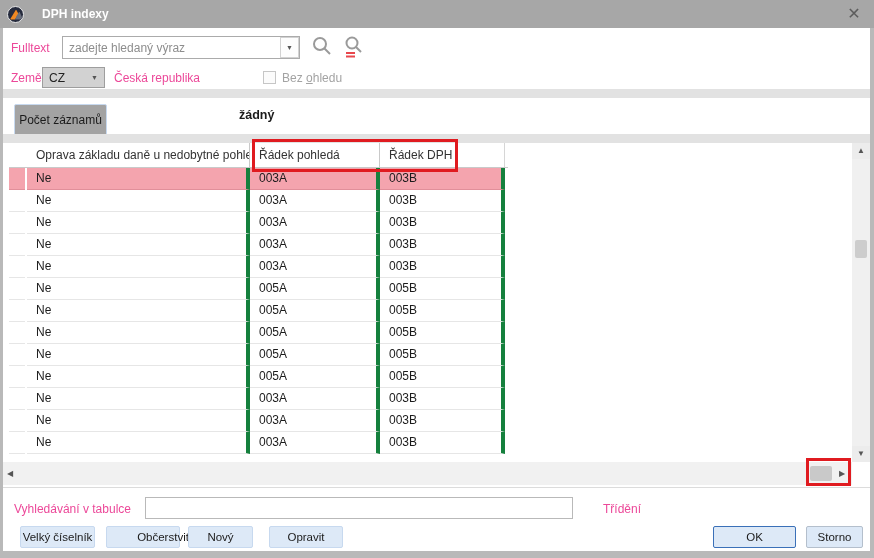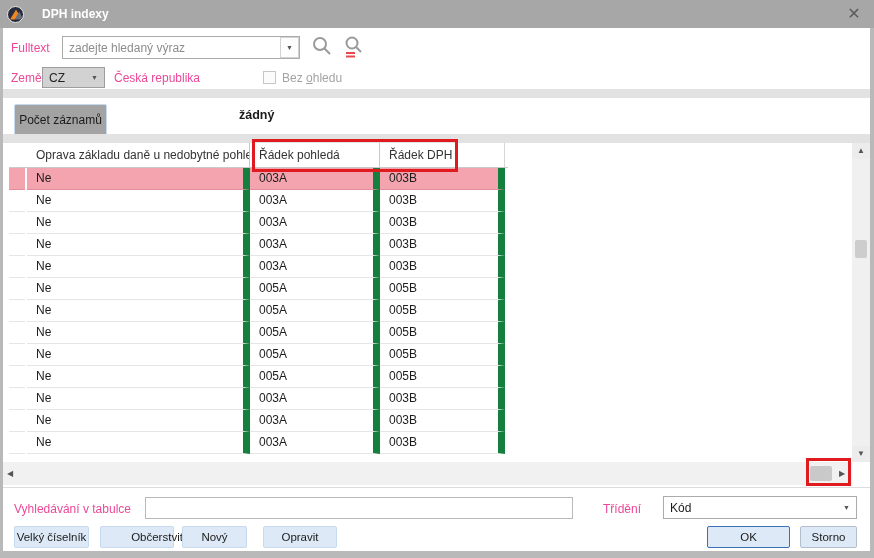--- a/index.html
+++ b/index.html
@@ -52,21 +52,21 @@
   
   .table-area { position:absolute; left:3px; top:143px; width:849px; height:319px; background:#fff; overflow:hidden; }
   .thead { display:flex; height:25px; align-items:stretch; margin-left:6px; border-bottom:1px solid #c9c9c9; width:499px; }
   .thead .sel-spacer { width:18px; }
   .th { display:flex; align-items:center; padding-left:9px; color:#333; border-right:1px solid #c9c9c9; overflow:hidden; white-space:nowrap; }
   .th.c1 { width:223px; }
   .th.c2 { width:130px; }
   .th.c3 { width:125px; border-right:1px solid #d6d6d6; }
   .trow { display:flex; height:22px; margin-left:6px; width:499px; }
   .sel-cell { width:16px; margin-right:2px; border-bottom:1px solid #e6e6e6; background:#fff; }
-  .td { padding-left:9px; line-height:21px; border-bottom:1px solid #e6e6e6; border-right:7px solid #15803d; white-space:nowrap; overflow:hidden; background:#fff; }
+  .td { padding-left:9px; line-height:21px; border-bottom:1px solid #e6e6e6; border-right:4px solid #15803d; white-space:nowrap; overflow:hidden; background:#fff; }
   .td.c1 { width:223px; }
   .td.c2 { width:130px; }
   .td.c3 { width:125px; }
   .trow.selected .td, .trow.selected .sel-cell { background:#f4a4ae; border-bottom:1px solid #e18f9a; }
 
   
   .vscroll { position:absolute; right:4px; top:143px; width:18px; height:319px; background:#f0f0f0; }
   .vscroll .arr { position:absolute; left:0; width:18px; height:16px; text-align:center; font-size:8px; color:#555; line-height:16px; background:#ececec; }
   .vscroll .arr.up { top:0; }
   .vscroll .arr.down { bottom:0; }
@@ -82,21 +82,21 @@
   .annot { position:absolute; border:3px solid #e01b20; background:transparent; pointer-events:none; }
   .annot-headers { left:252px; top:139px; width:206px; height:33px; }
   .annot-hscroll { left:806px; top:458px; width:45px; height:28px; }
 
   
   .search-table-label { left:14px; top:502px; }
   .search-table-input { position:absolute; left:145px; top:497px; width:428px; height:22px; border:1px solid #b9b9b9; background:#fff; padding-left:5px; font-family:inherit; font-size:12px; }
   .sort-label { left:603px; top:502px; }
   .sort-combo { left:663px; top:496px; width:194px; height:23px; }
 
-  .ft-btn { position:absolute; top:526px; height:22px; background:#dde9f7; border:1px solid #c7d9ef; border-radius:2px; display:flex; align-items:center; justify-content:center; font-size:11.5px; color:#1b1b1b; }
+  .ft-btn { position:absolute; top:526px; height:22px; background:#dde9f7; border:1px solid #c7d9ef; border-radius:2px; display:flex; align-items:center; justify-content:center; font-size:11.5px; color:#1b1b1b;margin-left:6px; }
   .btn-biglist { left:14px; width:75px; }
   .btn-refresh { left:100px; width:74px;padding-left:40px; }
   .btn-new    { left:182px; width:65px; }
   .btn-edit   { left:263px; width:74px; }
   .btn-ok     { left:707px; width:83px; border:1px solid #3a70b8; }
   .btn-cancel { left:800px; width:57px; border:1px solid #b4bfcc; }
 
   u { text-decoration:underline; }
 </style>
 </head>
@@ -253,24 +253,20 @@
     <div class="arr right">▶</div>
   </div>
   <div class="sep-line"></div>
 
   <div class="annot annot-headers"></div>
   <div class="annot annot-hscroll"></div>
 
   <span class="lbl search-table-label">Vyhledávání v tabulce</span>
   <input class="search-table-input" value="" style="">
   <span class="lbl sort-label">Třídění</span>
-  <div class="combo sort-combo">
-    <span class="combo-text">Kód</span>
-    <span class="combo-arrow" style="border:none;background:transparent;">▼</span>
-  </div>
 
   <div class="ft-btn btn-biglist">Velký číselník</div>
   <div class="ft-btn btn-refresh">Občerstvit</div>
   <div class="ft-btn btn-new">Nový</div>
   <div class="ft-btn btn-edit">Opravit</div>
   <div class="ft-btn btn-ok">OK</div>
   <div class="ft-btn btn-cancel">Storno</div>
 
 </div>
 

